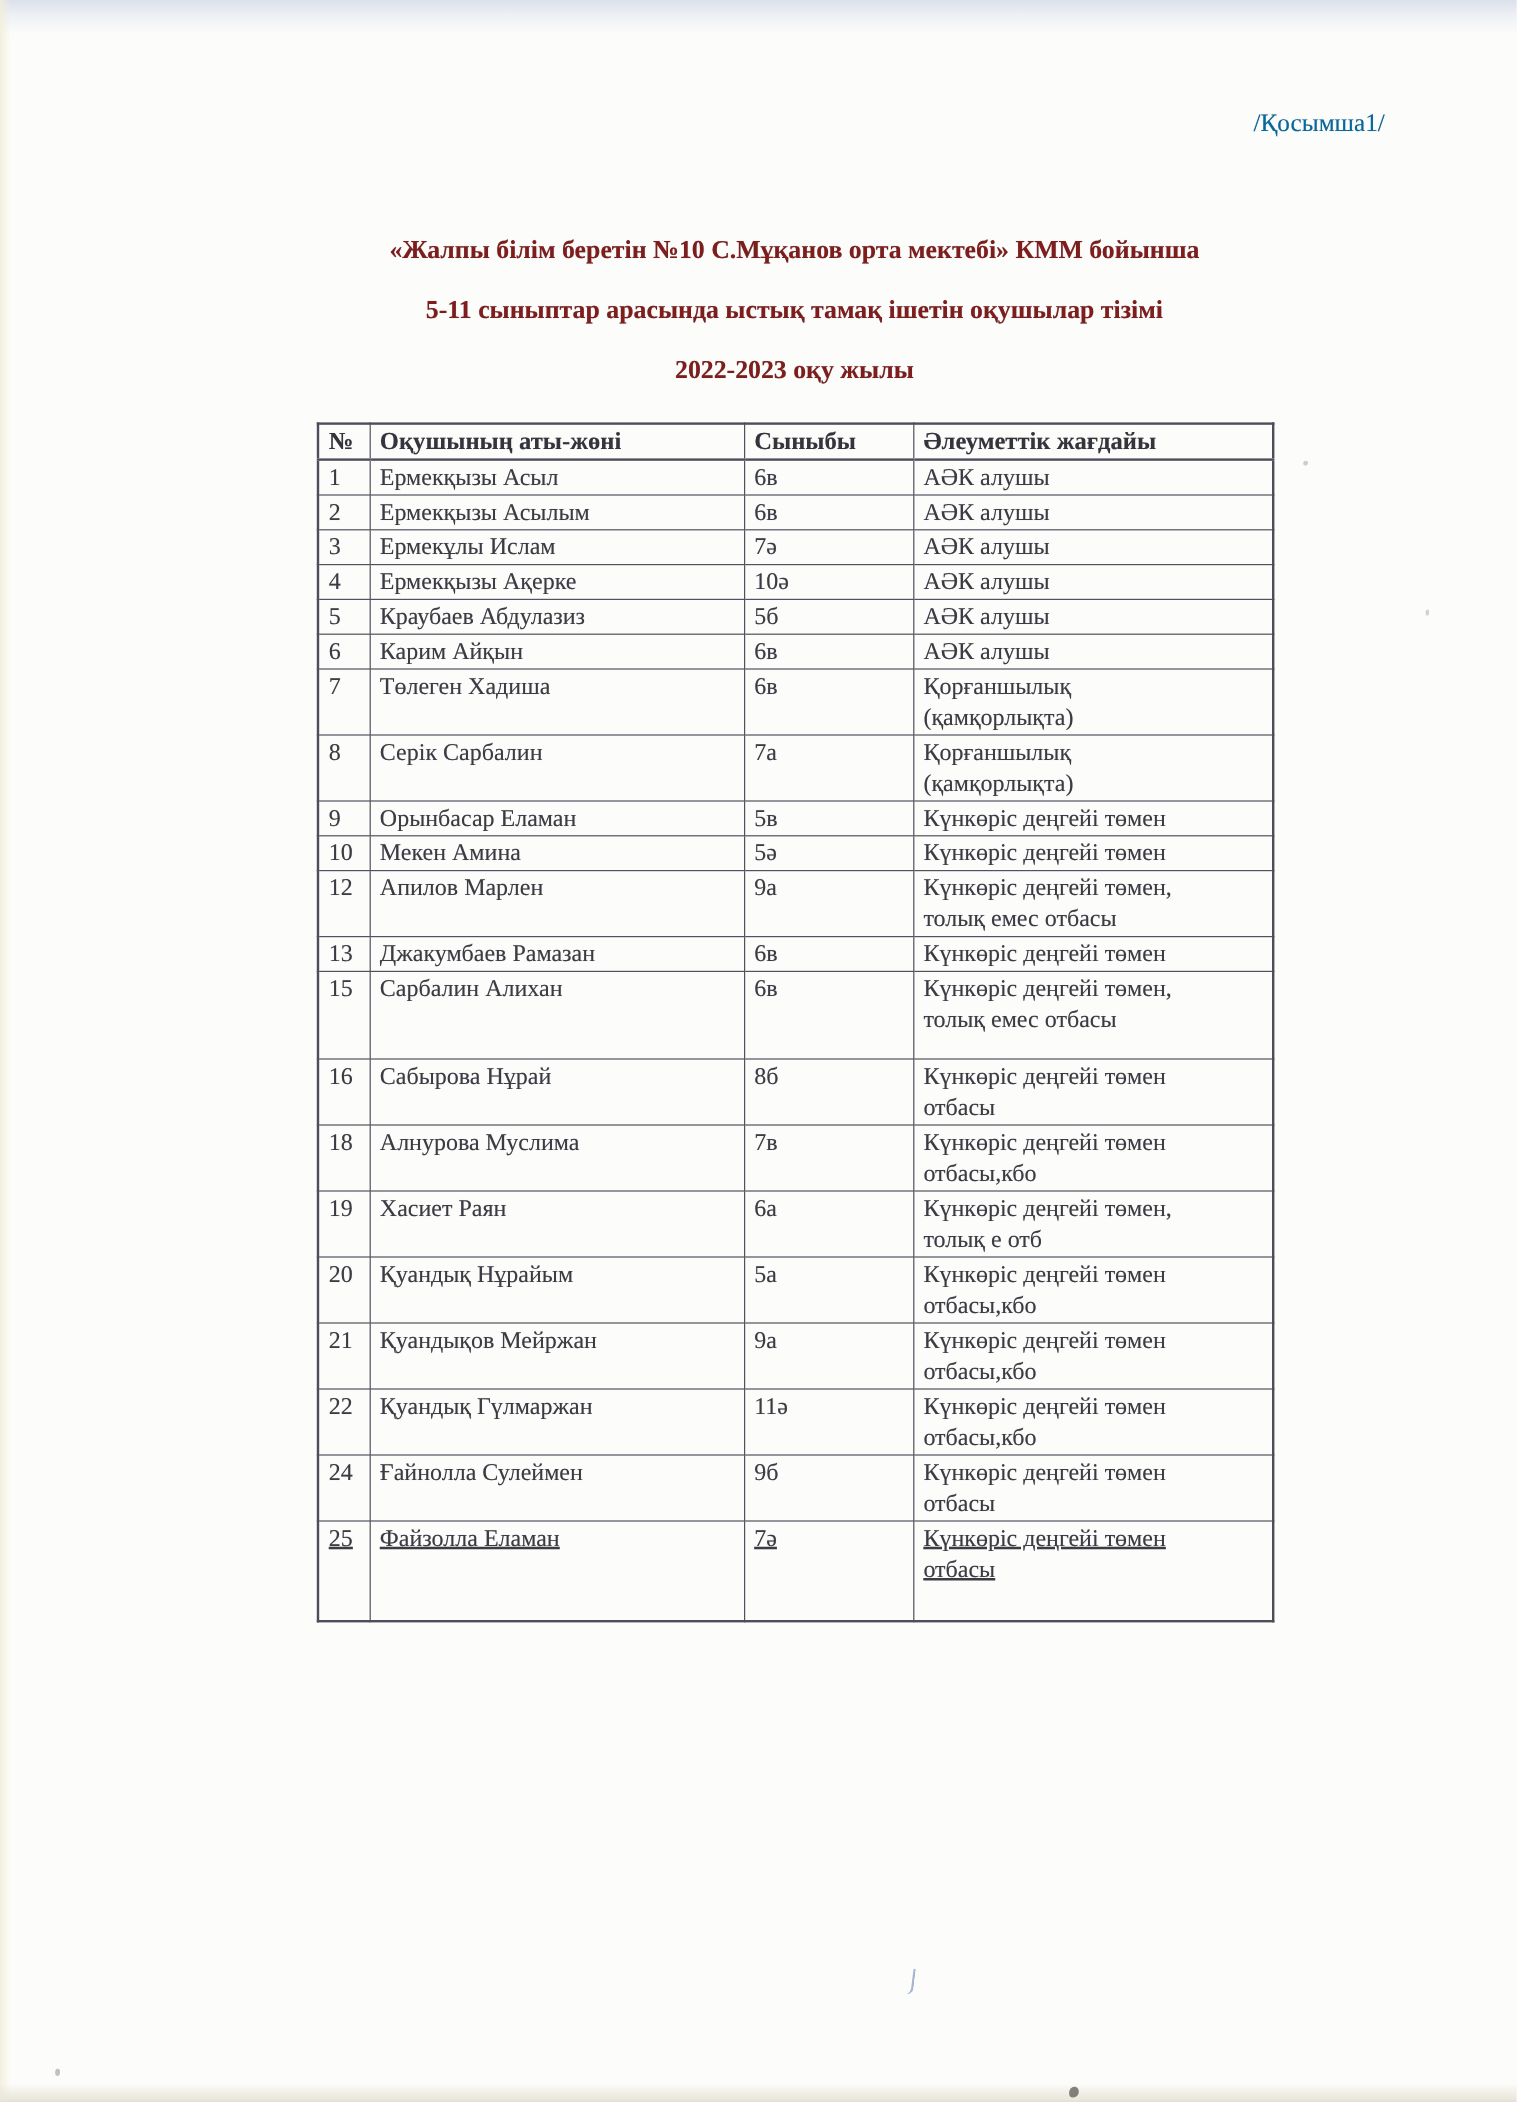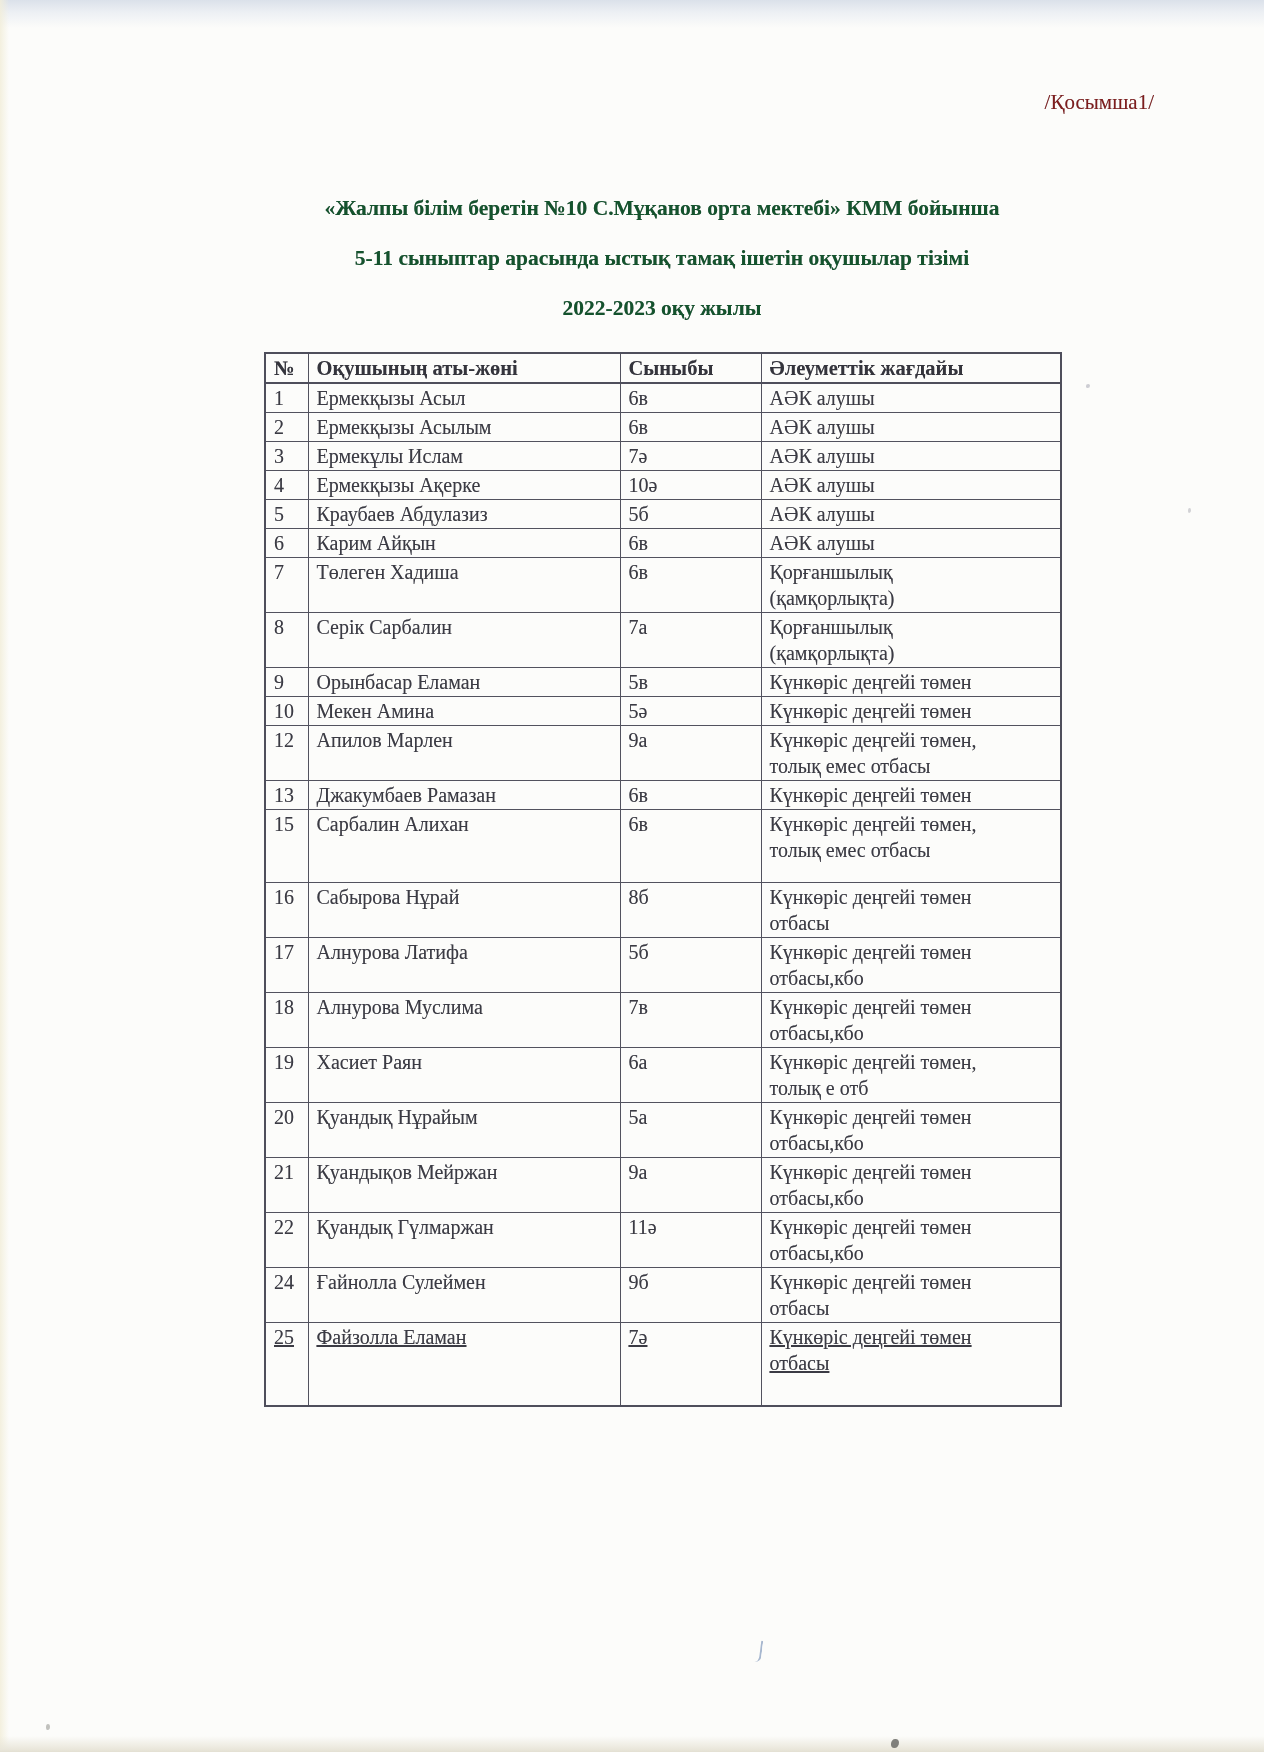--- a/index.html
+++ b/index.html
@@ -29,26 +29,26 @@
   }
   .speck { position:absolute; border-radius:55% 45% 60% 40%; }
   .speck-a { left:891px; top:1739px; width:8px; height:9px; background:#6b6b67; opacity:.85; }
   .speck-b { left:46px; top:1724px; width:4px; height:6px; background:#9a9a95; opacity:.6; }
   .speck-c { left:1086px; top:384px; width:4px; height:4px; background:#b9b9c2; opacity:.7; }
   .speck-d { left:1188px; top:508px; width:3px; height:5px; background:#b6b6bd; opacity:.6; }
 
   
   .annotation {
     position:absolute; top:90px; left:1014px; width:140px;
-    font-size:21px; color:#7f1d1d; text-align:right;
+    font-size:21px; color:#0369a1; text-align:right;
     text-shadow:0 0 .6px rgba(70,70,80,.45);
   }
   .titles {
     position:absolute; left:254px; top:196px; width:816px; text-align:center;
-    font-weight:bold; font-size:21.5px; color:#14532d;
+    font-weight:bold; font-size:21.5px; color:#7f1d1d;
     text-shadow:0 0 .6px rgba(53,53,61,.5);
   }
   .title-line { height:50px; }
 
   
   table.students {
     position:absolute; left:264px; top:352px; width:796px;
     border-collapse:collapse; table-layout:fixed;
     border:2px solid #4e4e5b;
   }
@@ -189,27 +189,20 @@
         <td class="c-status">Күнкөріс деңгейі төмен,
 толық емес отбасы</td>
       </tr>
       <tr class="r16">
         <td class="c-num">16</td>
         <td class="c-name">Сабырова Нұрай</td>
         <td class="c-grade">8б</td>
         <td class="c-status">Күнкөріс деңгейі төмен
 отбасы</td>
       </tr>
-      <tr class="r17">
-        <td class="c-num">17</td>
-        <td class="c-name">Алнурова Латифа</td>
-        <td class="c-grade">5б</td>
-        <td class="c-status">Күнкөріс деңгейі төмен
-отбасы,кбо</td>
-      </tr>
       <tr class="r18">
         <td class="c-num">18</td>
         <td class="c-name">Алнурова Муслима</td>
         <td class="c-grade">7в</td>
         <td class="c-status">Күнкөріс деңгейі төмен
 отбасы,кбо</td>
       </tr>
       <tr class="r19">
         <td class="c-num">19</td>
         <td class="c-name">Хасиет Раян</td>

